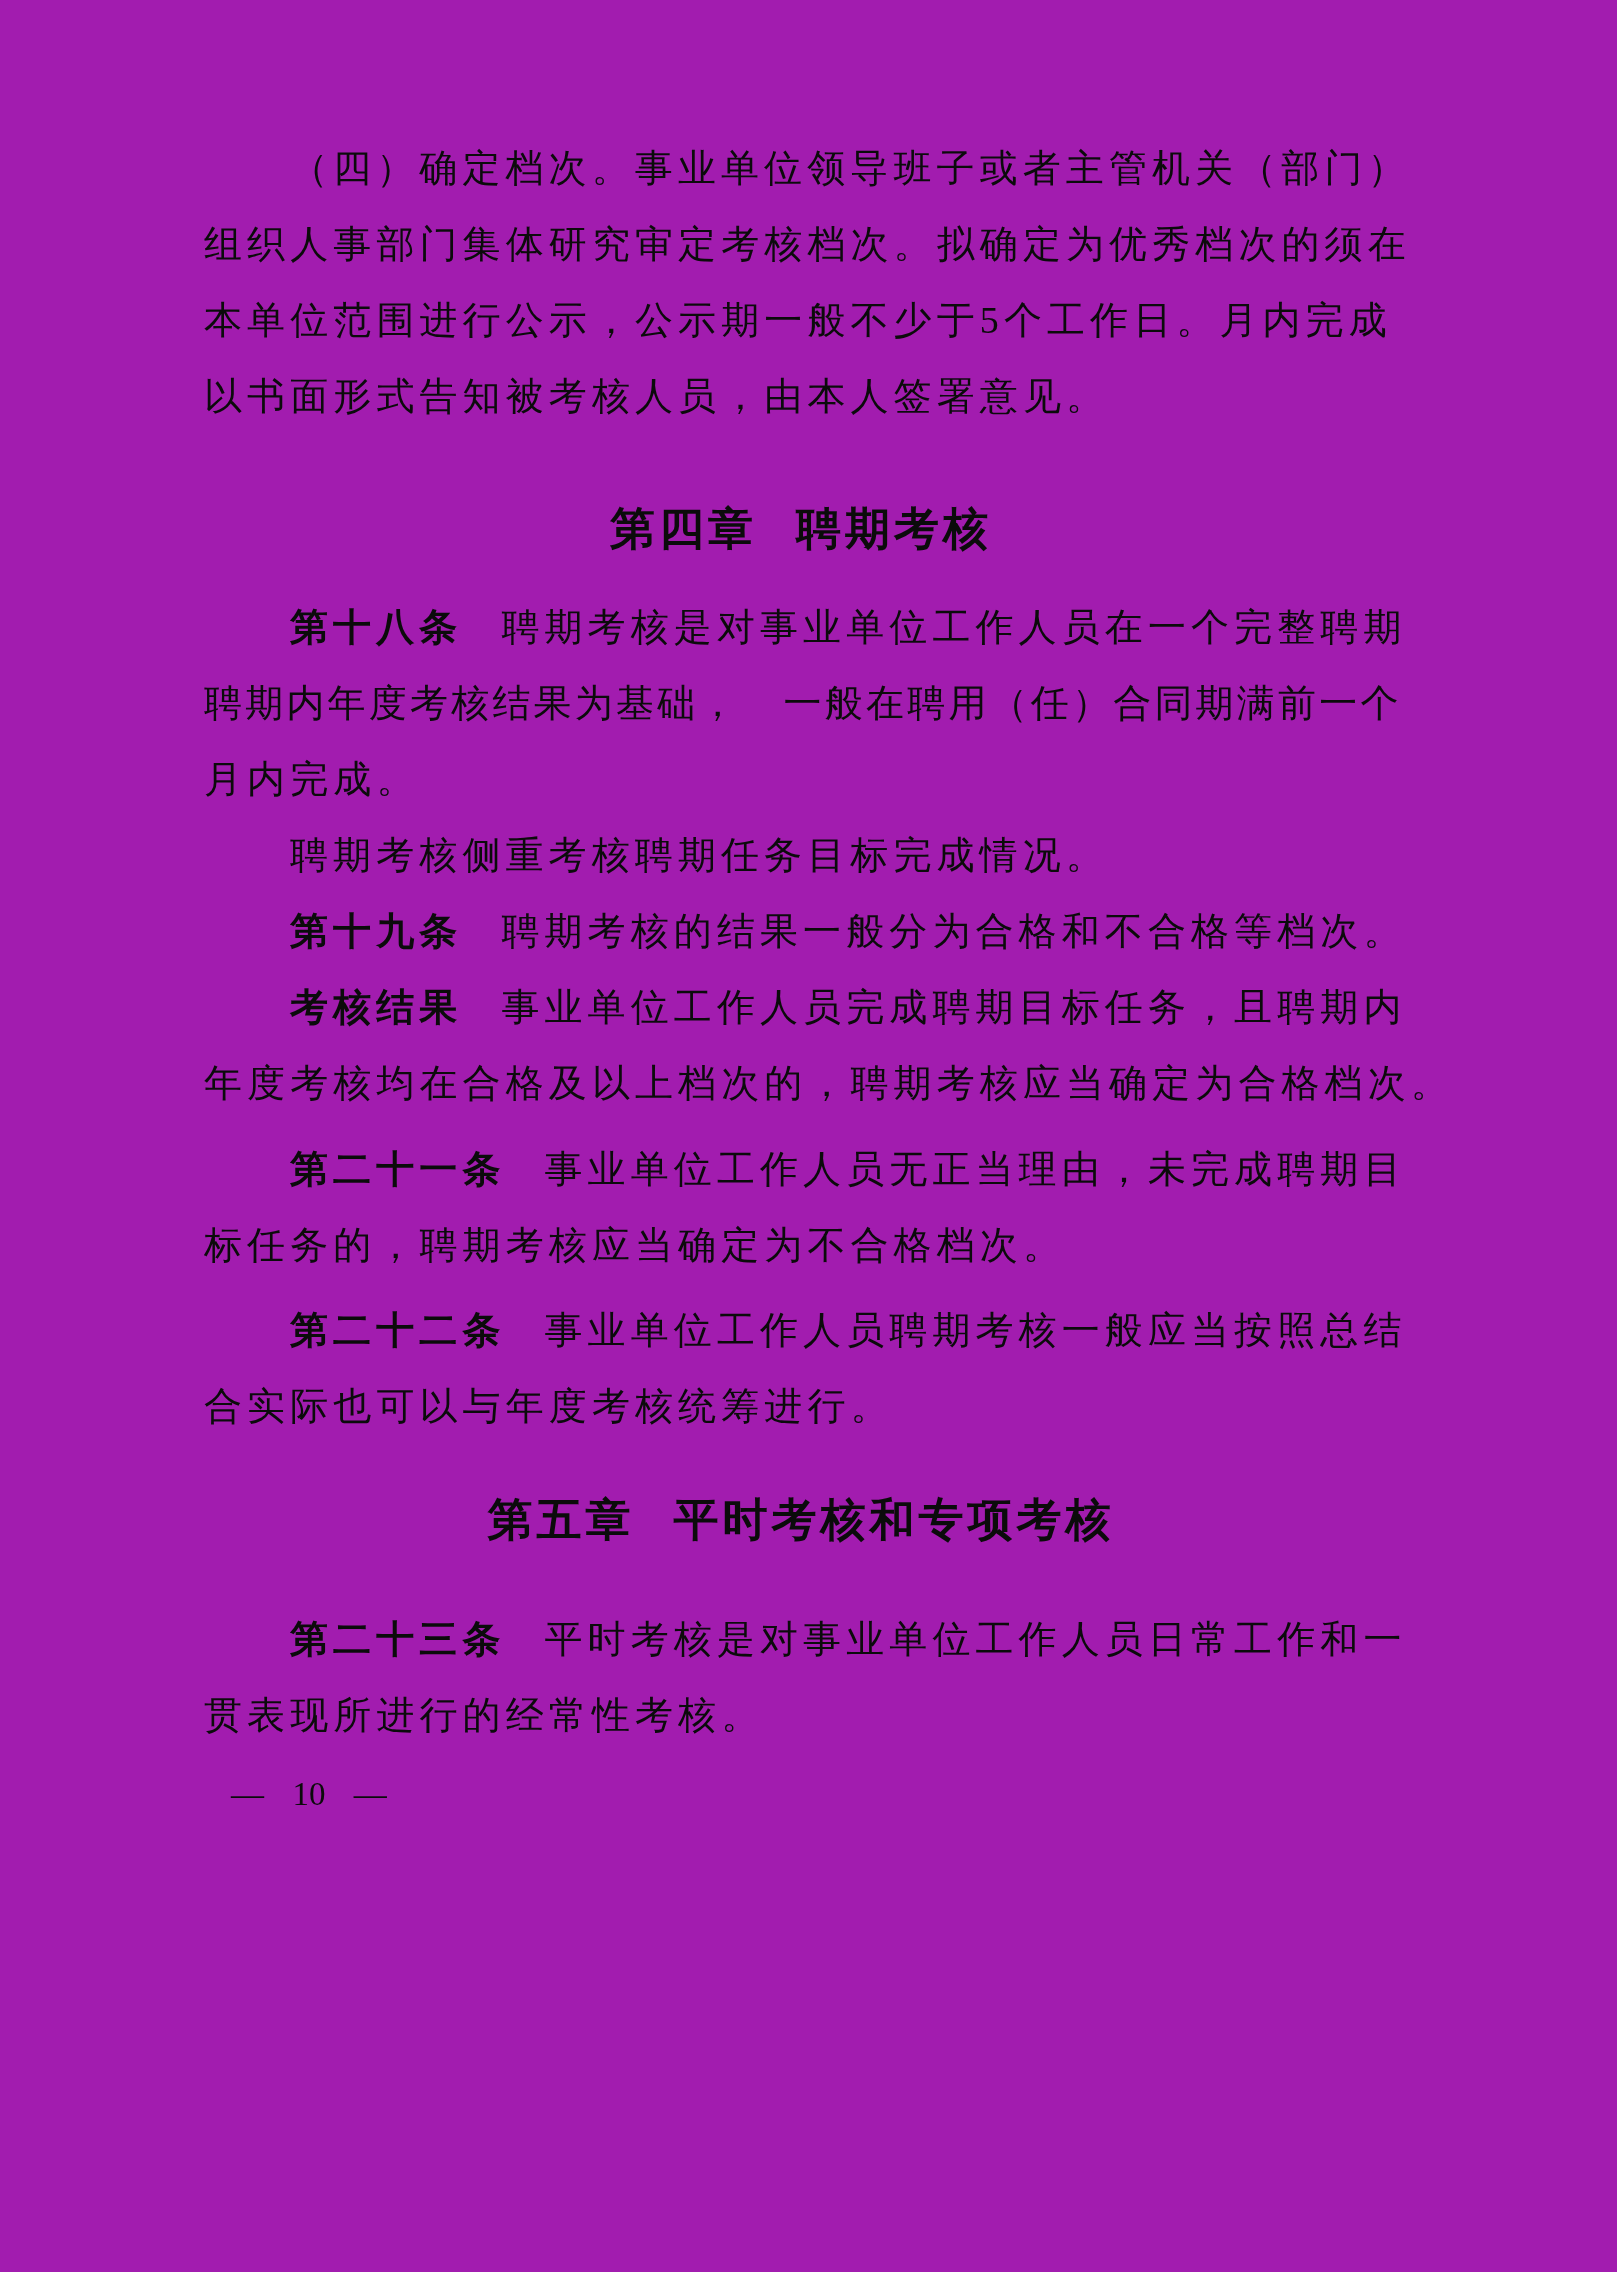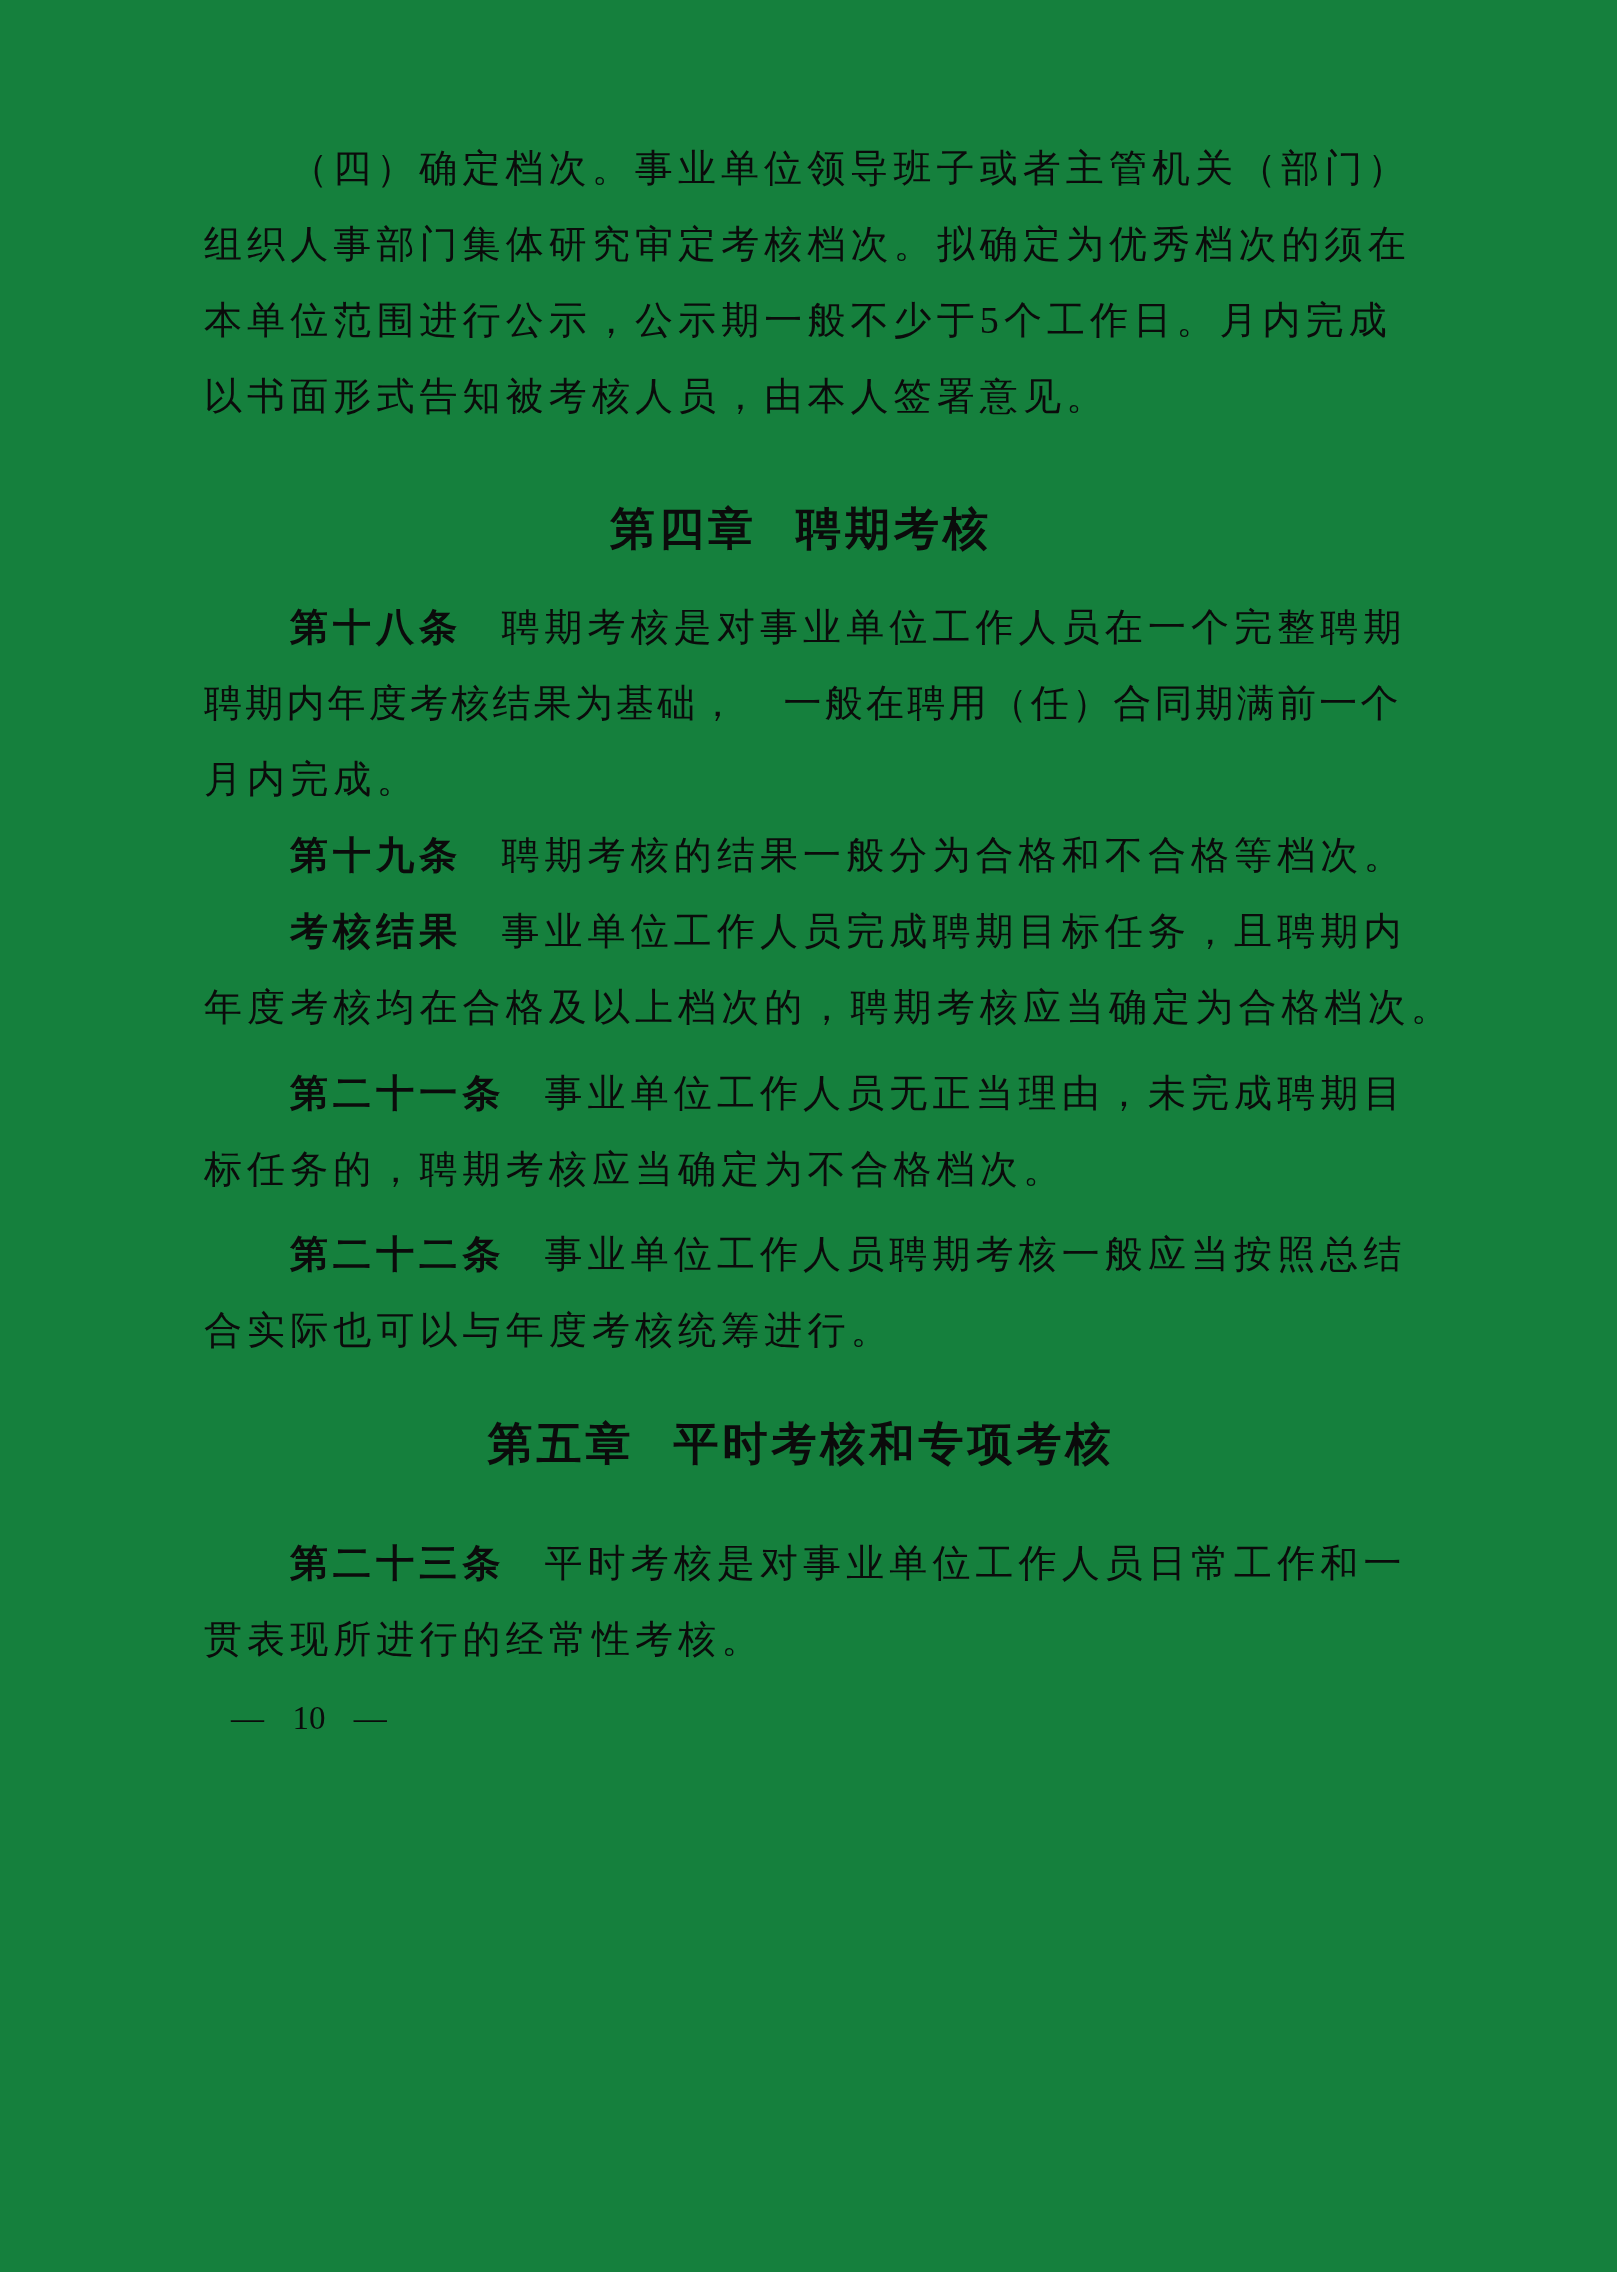--- a/index.html
+++ b/index.html
@@ -1,20 +1,20 @@
 <!DOCTYPE html>
 <html style="font-size:12.6px"><head>
 <meta charset="utf-8">
 <style>
   html, body { margin: 0; padding: 0; background: #e8e8e8; }
   .page {
     position: relative;
     width: 1617px;
     height: 2273px;
-    background: #15803d;
+    background: #a21caf;
     font-family: "Liberation Serif", serif;
     color: #0b0b0b;
     overflow: hidden;
   }
   .content {
     padding-top: 130px;
     padding-left: 204px;
     width: 1194px;
   }
   .tline {
@@ -64,20 +64,21 @@
     <div class="tline"><span>组织人事部门集体研究审定考核档次。拟确定为优秀档次的须在</span></div>
     <div class="tline"><span>本单位范围进行公示，公示期一般不少于5个工作日。月内完成</span></div>
     <div class="tline"><span>以书面形式告知被考核人员，由本人签署意见。</span></div>
 
     <div class="h h1"><span>第四章</span><span class="htitle">聘期考核</span></div>
 
     <div class="tline ind"><b class="bh">第十八条</b><span class="gap">聘期考核是对事业单位工作人员在一个完整聘期</span></div>
     <div class="tline sp"><span>聘期内年度考核结果为基础，</span><span class="gap2">一般在聘用（任）合同期满前一个</span></div>
     <div class="tline"><span>月内完成。</span></div>
 
+    <div class="tline ind"><span>聘期考核侧重考核聘期任务目标完成情况。</span></div>
 
     <div class="tline ind"><b class="bh">第十九条</b><span class="gap">聘期考核的结果一般分为合格和不合格等档次。</span></div>
 
     <div class="tline ind"><b class="bh">考核结果</b><span class="gap">事业单位工作人员完成聘期目标任务，且聘期内</span></div>
     <div class="tline"><span>年度考核均在合格及以上档次的，聘期考核应当确定为合格档次。</span></div>
 
     <div class="tline ind mt12"><b class="bh">第二十一条</b><span class="gap">事业单位工作人员无正当理由，未完成聘期目</span></div>
     <div class="tline"><span>标任务的，聘期考核应当确定为不合格档次。</span></div>
 
     <div class="tline ind mt12"><b class="bh">第二十二条</b><span class="gap">事业单位工作人员聘期考核一般应当按照总结</span></div>

